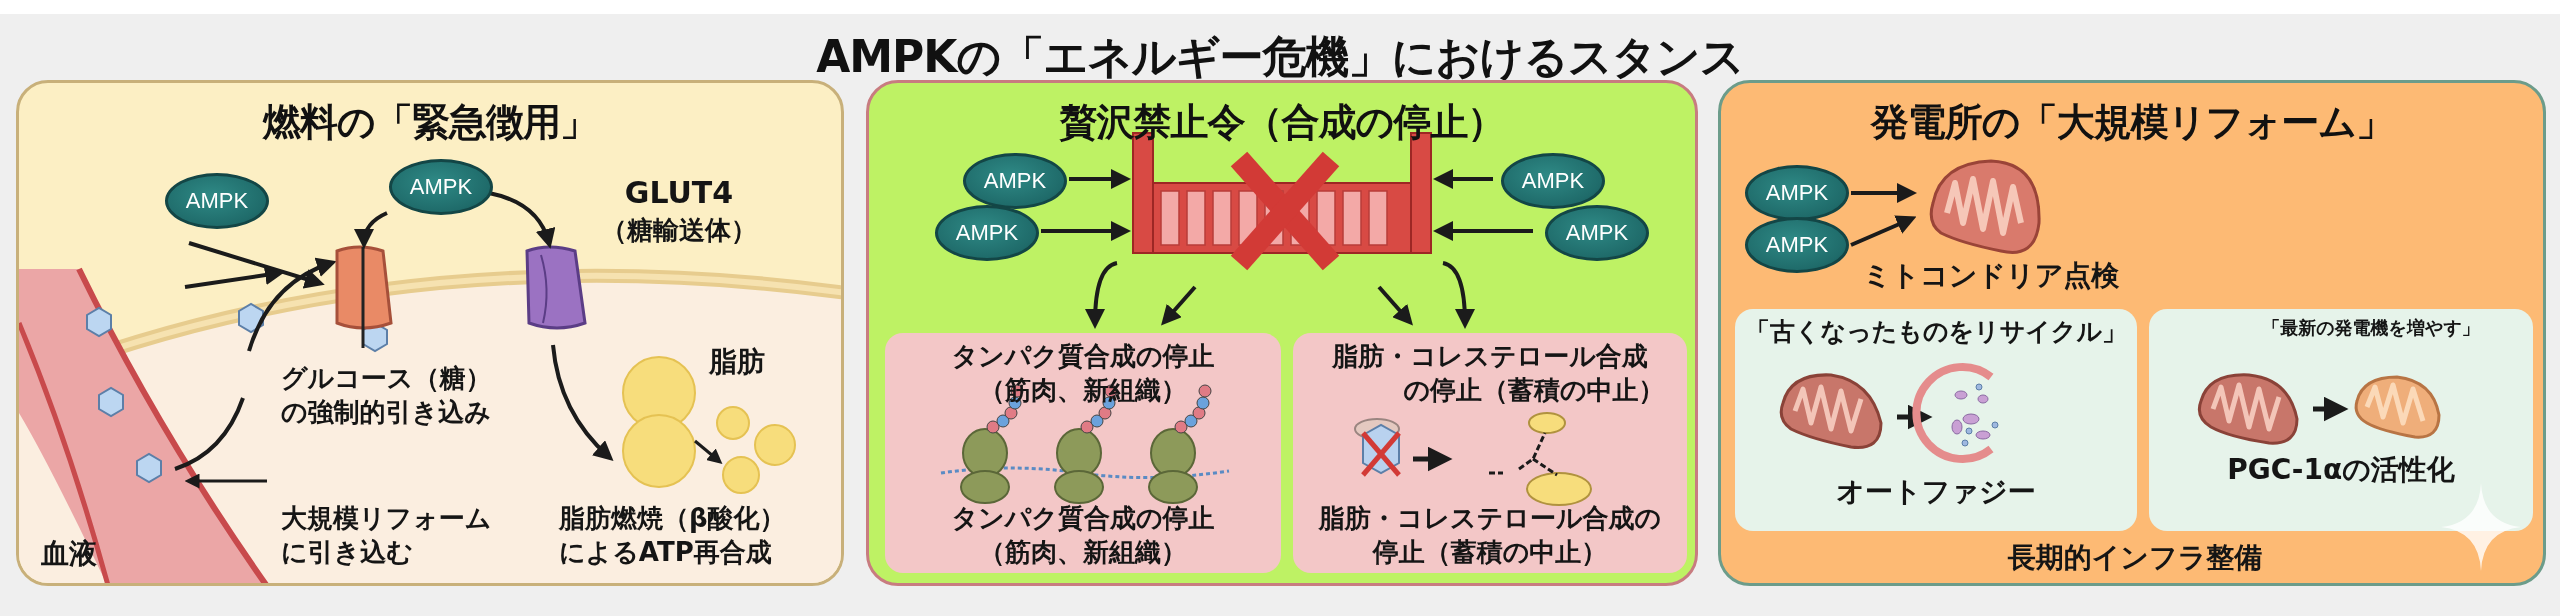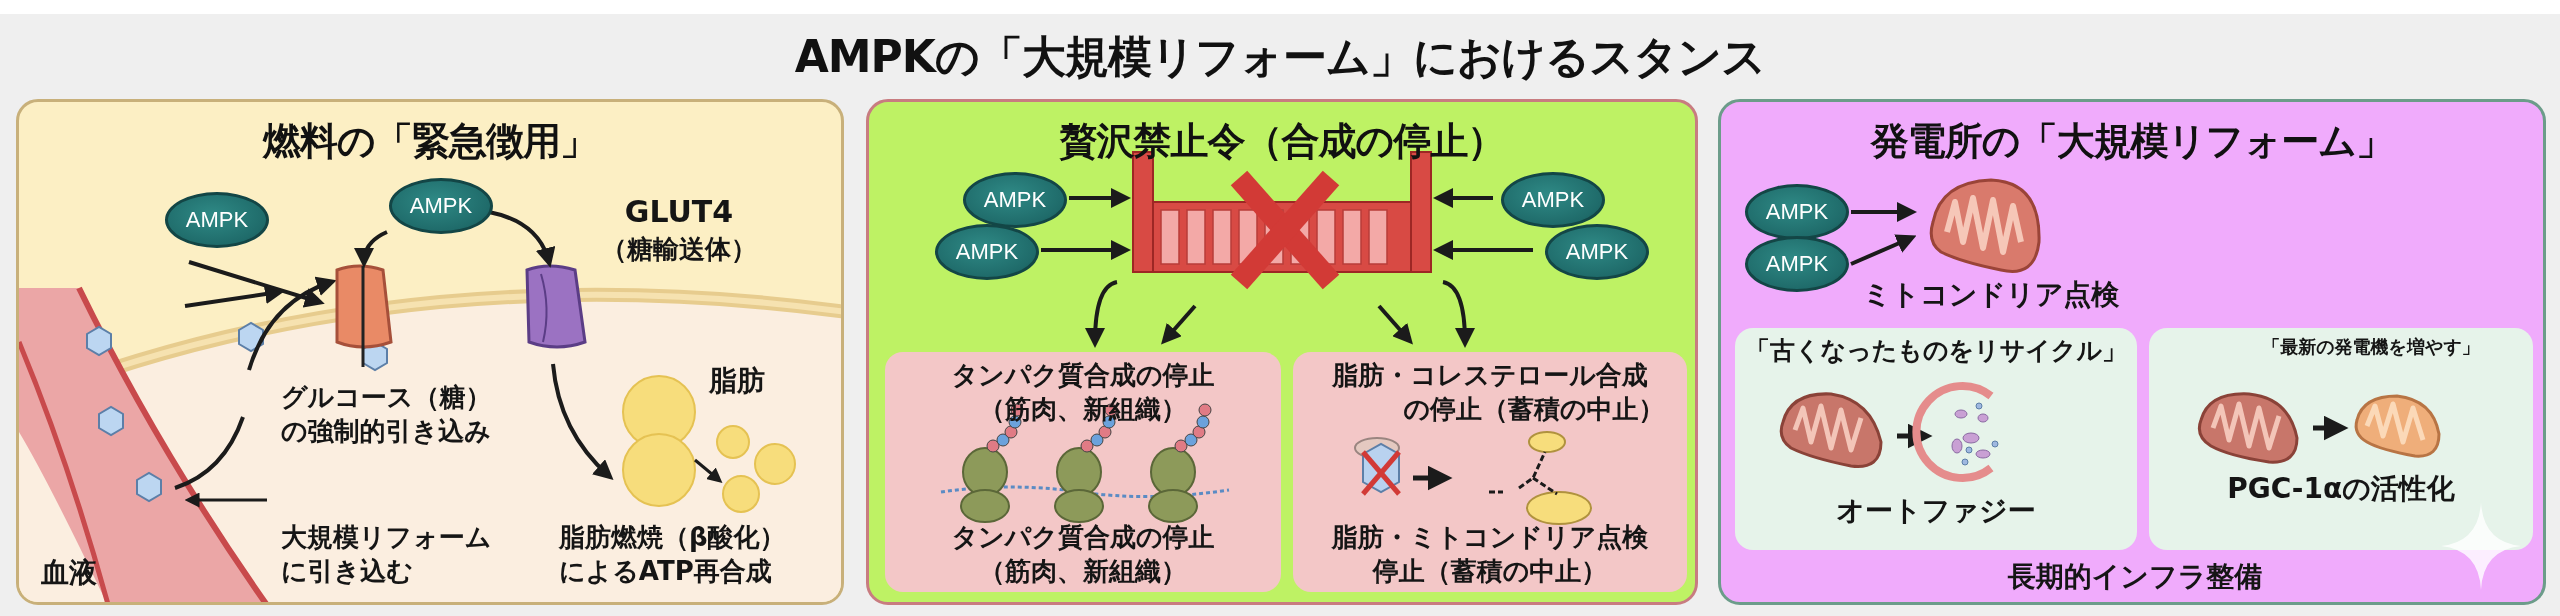--- a/index.html
+++ b/index.html
@@ -12,27 +12,27 @@
   }
   .canvas {
     position:absolute; left:0; top:14px; width:2560px; height:602px;
     background:#efefef;
   }
   .main-title {
     position:absolute; left:0; top:28px; width:2560px; text-align:center;
     font-size:44px; font-weight:bold; letter-spacing:-1px; color:#111;
   }
   .panel {
-    position:absolute; top:99px; height:506px;
-    border-radius:22px; border:3px solid; box-sizing:border-box;
+    position:absolute; top:80px; height:506px;
+    border-radius:32px; border:3px solid; box-sizing:border-box;
     overflow:hidden;
   }
   .panel-fuel { left:16px; width:828px; background:#fcefc4; border-color:#c8b07a; }
   .panel-ban { left:866px; width:832px; background:#bef264; border-color:#c87c80; }
-  .panel-power { left:1718px; width:828px; background:#f0abfc; border-color:#6c9c8a; }
+  .panel-power { left:1718px; width:828px; background:#fdba74; border-color:#6c9c8a; }
   .panel-title {
     position:absolute; left:0; width:100%; top:14px; text-align:center;
     font-size:38px; font-weight:bold; letter-spacing:-1px;
   }
   .lbl { position:absolute; font-weight:bold; text-align:center; line-height:1.2; color:#151515; }
   .lbl-left { text-align:left; }
   .ampk {
     position:absolute; width:104px; height:56px; border-radius:50%;
     background:radial-gradient(ellipse at 45% 40%, #2f8a86 0%, #1f6b6a 70%, #16504f 100%);
     border:3px solid #134646; box-sizing:border-box;
@@ -43,21 +43,21 @@
   .subbox {
     position:absolute; border-radius:18px;
   }
   .sub-ban { background:#f3c7c7; }
   .sub-power { background:#e6f3ea; }
 </style>
 </head>
 <body>
 
 <div class="canvas"></div>
-<div class="main-title">AMPKの「大規模リフォーム」におけるスタンス</div>
+<div class="main-title">AMPKの「エネルギー危機」におけるスタンス</div>
 
 <div class="panel panel-fuel">
   <svg class="overlay" width="828" height="506">
     <defs>
       <marker id="arr" viewBox="0 0 10 10" refX="7" refY="5" markerWidth="5" markerHeight="5" orient="auto">
         <path d="M0,0 L10,5 L0,10 z" fill="#1b1b1b"></path>
       </marker>
     </defs>
 
     <path d="M0,300 Q380,150 828,210 L828,506 L0,506 Z" fill="#fbeee0"></path>
@@ -225,21 +225,21 @@
   <div class="ampk" style="left:632px;top:70px;">AMPK</div>
   <div class="ampk" style="left:676px;top:122px;">AMPK</div>
 
   <div class="lbl" style="left:16px;top:258px;width:396px;font-size:26px;">タンパク質合成の停止</div>
   <div class="lbl" style="left:16px;top:292px;width:396px;font-size:26px;">（筋肉、新組織）</div>
   <div class="lbl" style="left:16px;top:420px;width:396px;font-size:26px;">タンパク質合成の停止</div>
   <div class="lbl" style="left:16px;top:454px;width:396px;font-size:26px;">（筋肉、新組織）</div>
 
   <div class="lbl" style="left:424px;top:258px;width:394px;font-size:26px;">脂肪・コレステロール合成</div>
   <div class="lbl" style="left:424px;top:292px;width:394px;font-size:26px;padding-left:44px;">の停止（蓄積の中止）</div>
-  <div class="lbl" style="left:424px;top:420px;width:394px;font-size:26px;">脂肪・ミトコンドリア点検</div>
+  <div class="lbl" style="left:424px;top:420px;width:394px;font-size:26px;">脂肪・コレステロール合成の</div>
   <div class="lbl" style="left:424px;top:454px;width:394px;font-size:26px;">停止（蓄積の中止）</div>
 </div>
 
 <div class="panel panel-power">
   <div class="subbox sub-power" style="left:14px;top:226px;width:402px;height:222px;"></div>
   <div class="subbox sub-power" style="left:428px;top:226px;width:384px;height:222px;"></div>
 
   <svg class="overlay" width="828" height="506">
     <defs>
       <marker id="arr3" viewBox="0 0 10 10" refX="7" refY="5" markerWidth="5" markerHeight="5" orient="auto">

